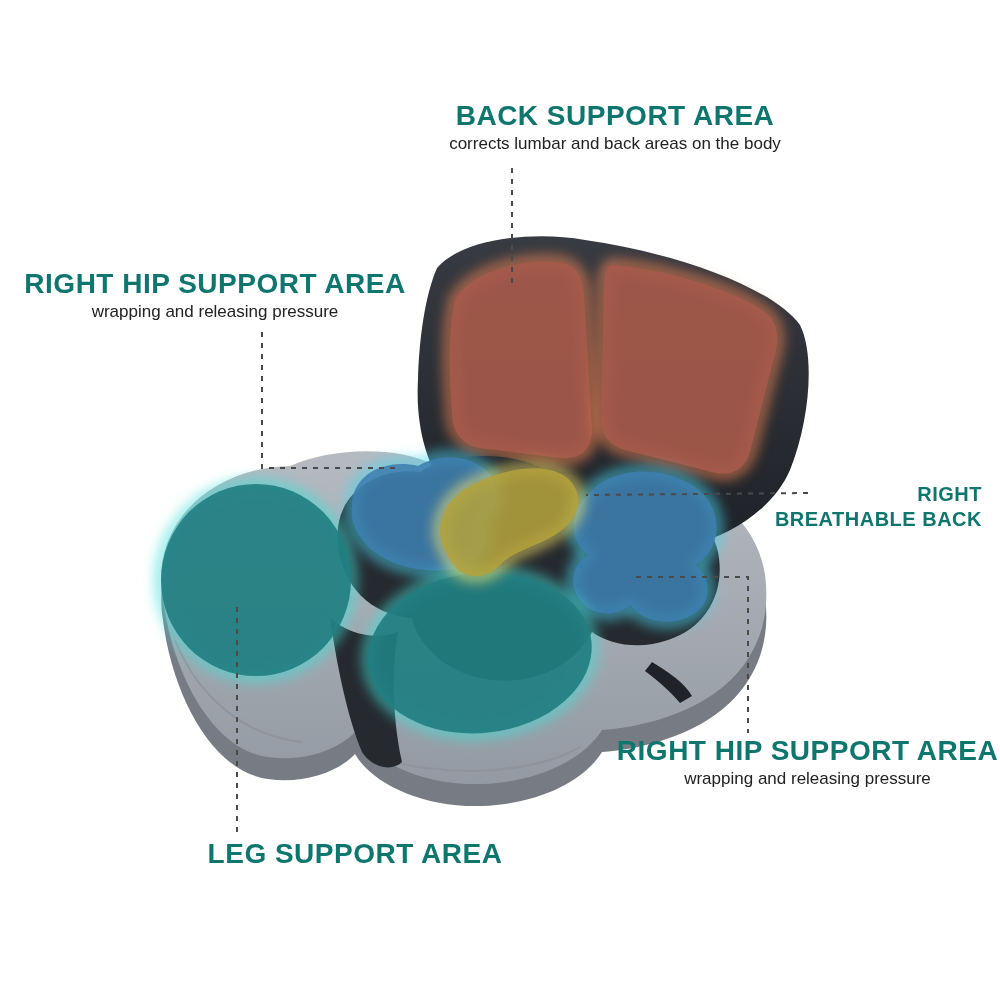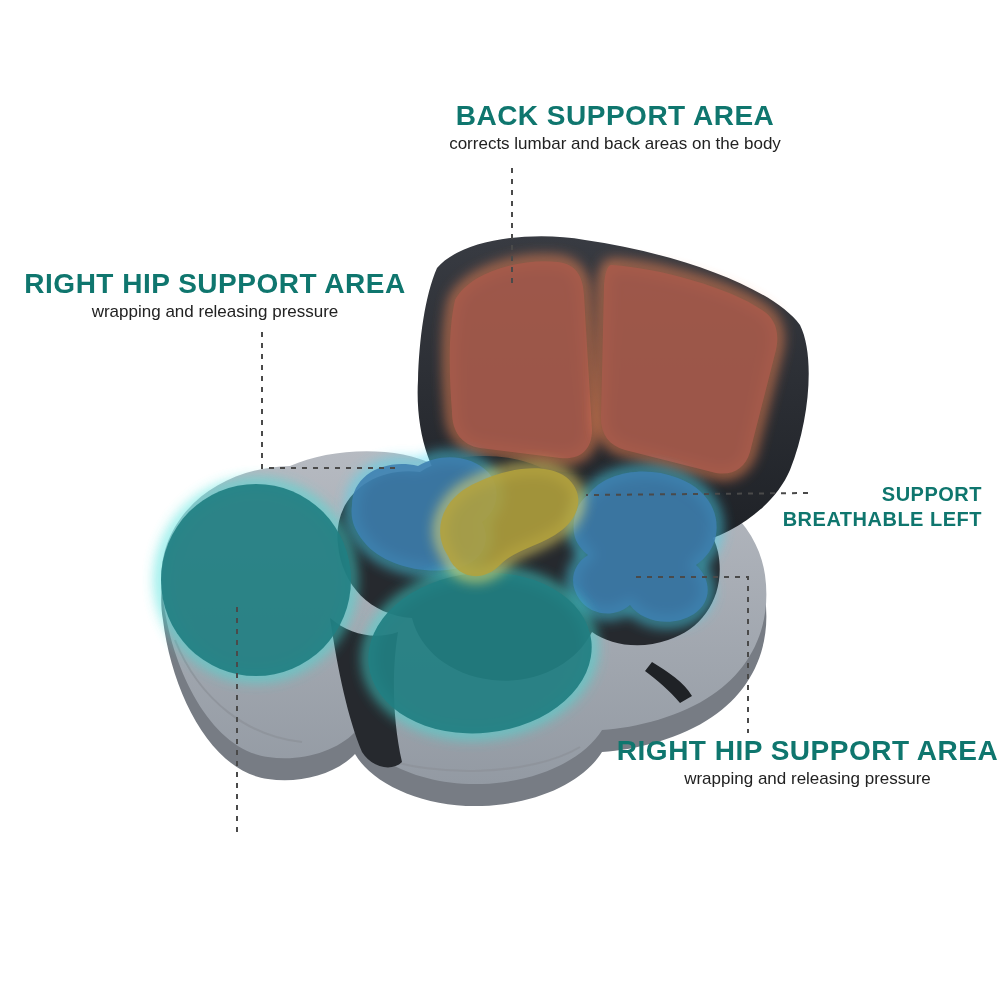--- a/index.html
+++ b/index.html
@@ -116,25 +116,26 @@
     <div class="title">BACK SUPPORT AREA</div>
     <div class="subtitle">corrects lumbar and back areas on the body</div>
   </div>
 
   <div class="callout center" style="left:10px;top:268px;width:410px;">
     <div class="title">RIGHT HIP SUPPORT AREA</div>
     <div class="subtitle">wrapping and releasing pressure</div>
   </div>
 
   <div class="callout small rightalign" style="right:18px;top:482px;width:250px;">
-    <div class="title">SUPPORT</div>
-    <div class="title">BREATHABLE LEFT</div>
+    <div class="title">RIGHT</div>
+    <div class="title">BREATHABLE BACK</div>
   </div>
 
   <div class="callout center" style="left:615px;top:735px;width:385px;">
     <div class="title">RIGHT HIP SUPPORT AREA</div>
     <div class="subtitle">wrapping and releasing pressure</div>
   </div>
 
   <div class="callout center" style="left:150px;top:838px;width:410px;">
+    <div class="title">LEG SUPPORT AREA</div>
   </div>
 
 </div>
 
 </body></html>

